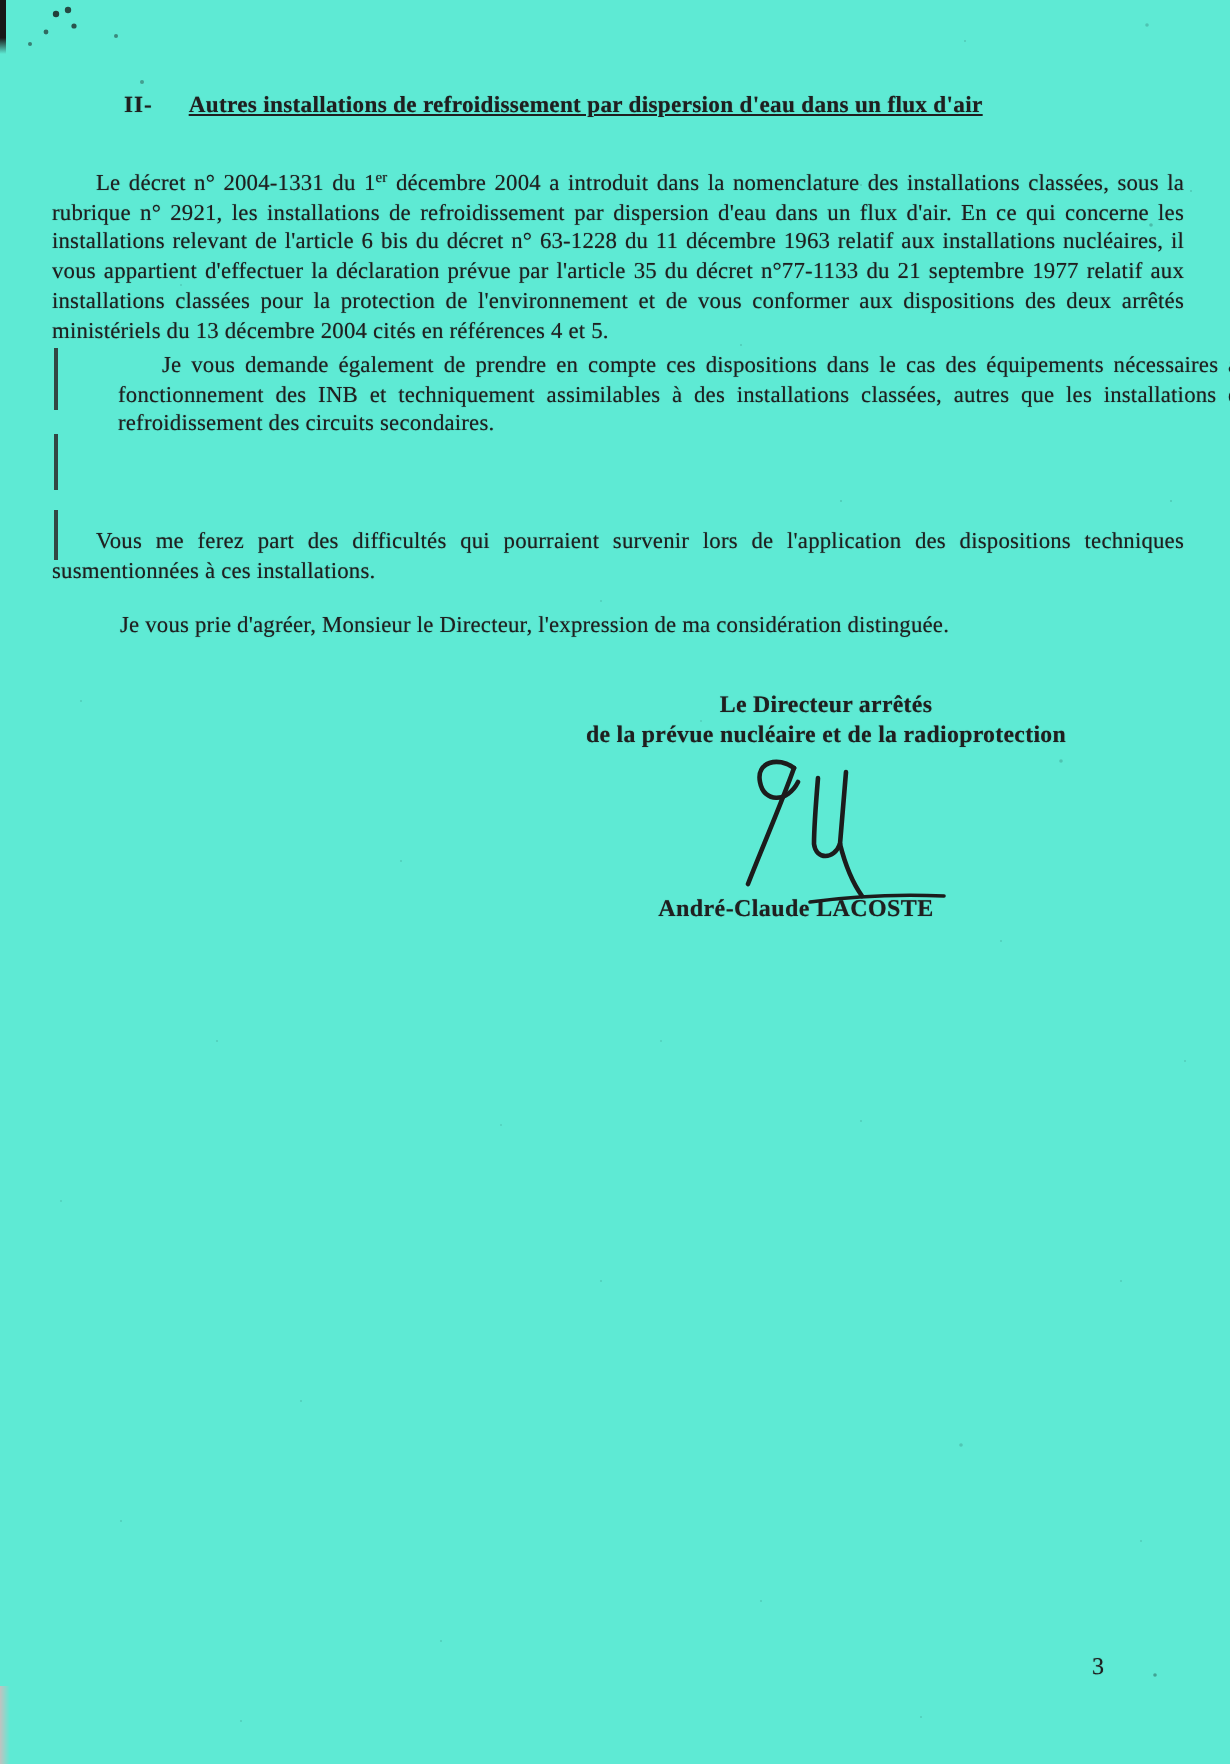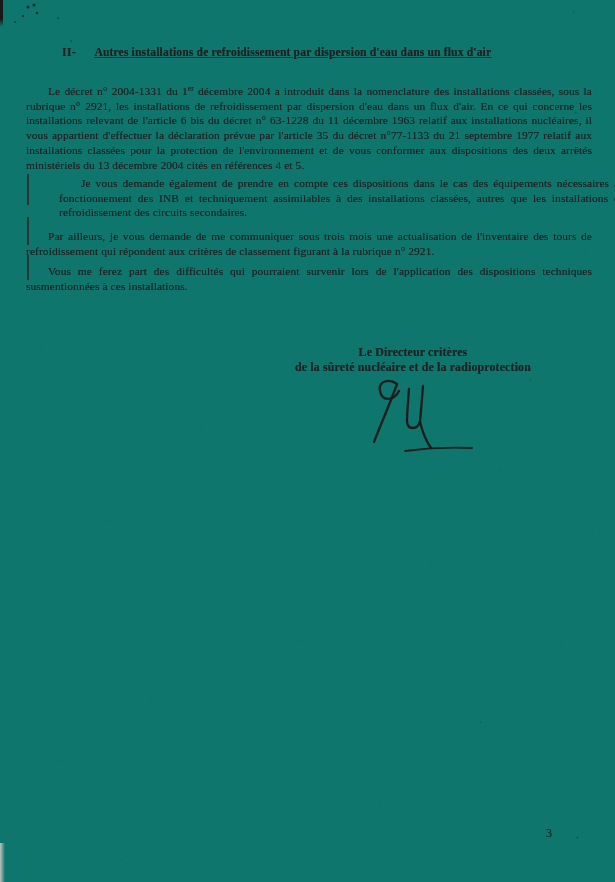--- a/index.html
+++ b/index.html
@@ -1,21 +1,21 @@
 <!DOCTYPE html>
 <html><head>
 <meta charset="utf-8">
 <style>
   html, body { margin: 0; padding: 0; background: #e8e8e6; }
   .page {
     position: relative;
     width: 615px;
     height: 882px;
     margin: 0 auto;
-    background: #0f766e;
+    background: #5eead4;
     font-family: "Liberation Serif", serif;
     color: #1f1f1f;
     overflow: hidden;
   }
   
   .ink { text-shadow: 0 0 0.5px rgba(25,25,25,0.55); }
 
   .heading {
     position: absolute;
     top: 46px;
@@ -155,41 +155,42 @@
   <div class="speckles"></div>
 
   <div class="heading ink">
     <span class="numeral">II-</span><span class="title">Autres installations de refroidissement par dispersion d'eau dans un flux d'air</span>
   </div>
 
   <p id="p1" class="para ink"><span>Le décret n° 2004-1331 du 1</span><sup>er</sup><span> décembre 2004 a introduit dans la nomenclature des installations classées, sous la rubrique n° 2921, les installations de refroidissement par dispersion d'eau dans un flux d'air. En ce qui concerne les installations relevant de l'article 6 bis du décret n° 63-1228 du 11 décembre 1963 relatif aux installations nucléaires, il vous appartient d'effectuer la déclaration prévue par l'article 35 du décret n°77-1133 du 21 septembre 1977 relatif aux installations classées pour la protection de l'environnement et de vous conformer aux dispositions des deux arrêtés ministériels du 13 décembre 2004 cités en références 4 et 5.</span></p>
 
   <p id="p2" class="para ink">Je vous demande également de prendre en compte ces dispositions dans le cas des équipements nécessaires au fonctionnement des INB et techniquement assimilables à des installations classées, autres que les installations de refroidissement des circuits secondaires.</p>
 
-  <p id="p3" class="para ink">Par ailleurs, je vous demande de me communiquer sous trois mois une actualisation de l'inventaire des tours de refroidissement qui répondent aux critères de classement figurant à la rubrique n° 2921.</p>
 
   <p id="p4" class="para ink">Vous me ferez part des difficultés qui pourraient survenir lors de l'application des dispositions techniques susmentionnées à ces installations.</p>
 
+  <p id="closing" class="para ink">Je vous prie d'agréer, Monsieur le Directeur, l'expression de ma considération distinguée.</p>
 
   <div id="bar1" class="change-bar"></div>
   <div id="bar2" class="change-bar"></div>
   <div id="bar3" class="change-bar"></div>
 
   <div class="sig-role ink">
-    <div>Le Directeur critères</div>
-    <div>de la sûreté nucléaire et de la radioprotection</div>
+    <div>Le Directeur arrêtés</div>
+    <div>de la prévue nucléaire et de la radioprotection</div>
   </div>
 
   <svg class="sig-svg" width="115" height="78" viewBox="0 0 115 78">
     <g fill="none" stroke="#1c1c1c" stroke-width="2.3" stroke-linecap="round">
       <path d="M34,5 C26,-1 15,2 17,12 C19,23 31,22 36,12"></path>
       <path d="M34,5 C28,22 18,45 11,63"></path>
       <path d="M46,10 C45,22 44,34 44,43 C45,51 54,51 57,43"></path>
       <path d="M60,7 C59,19 58,31 57,43"></path>
       <path d="M57,43 C60,55 63,62 68,69"></path>
       <path d="M42,72 C64,69 87,68 109,69" stroke-width="1.8"></path>
     </g>
   </svg>
 
+  <div class="sig-name ink">André-Claude LACOSTE</div>
 
   <div class="page-number ink">3</div>
 
 </div>
 
 </body></html>

